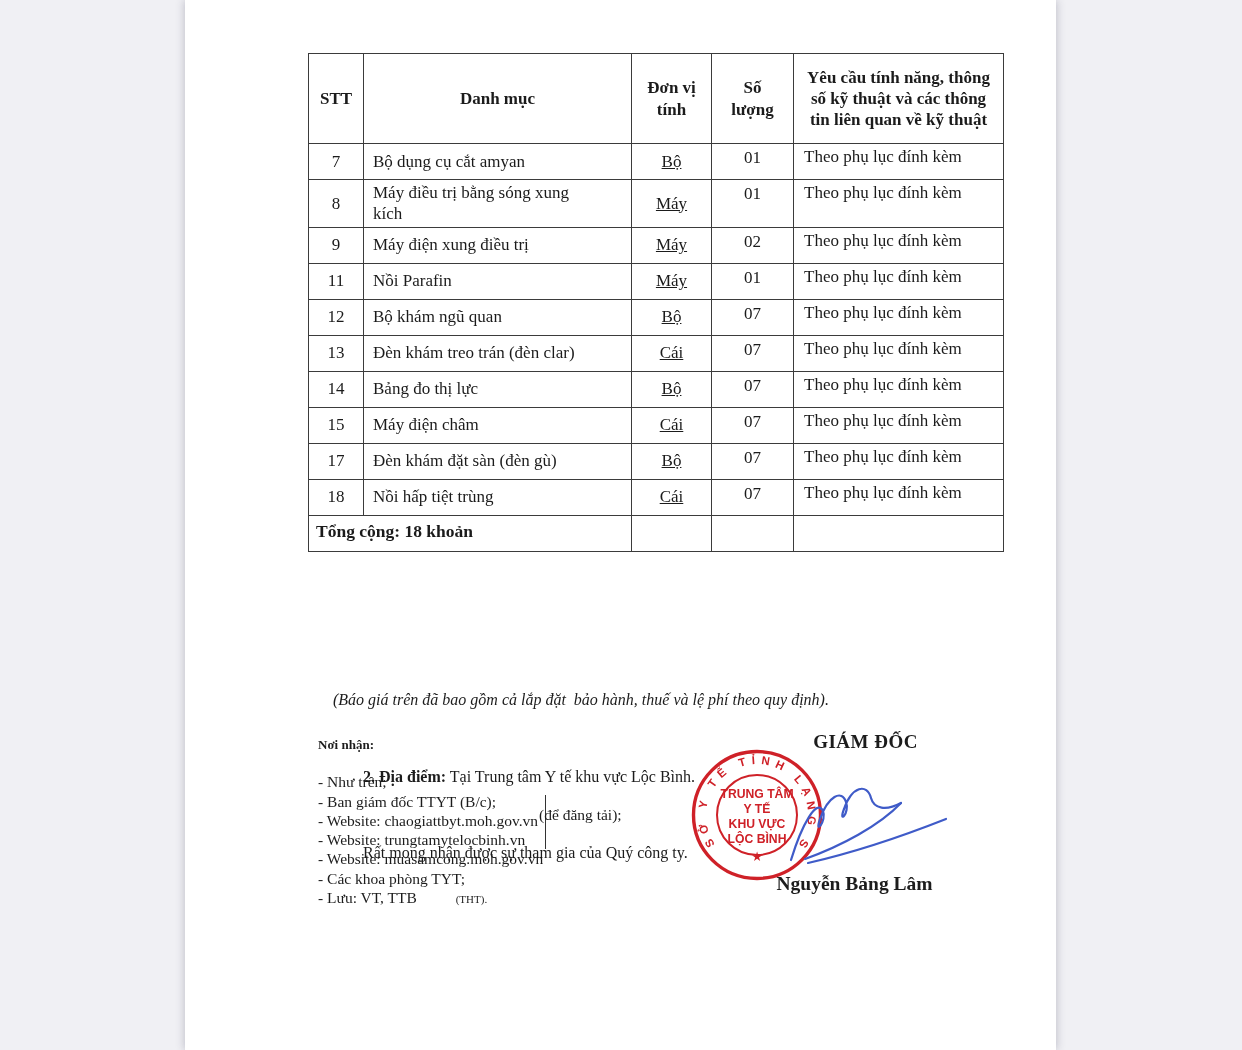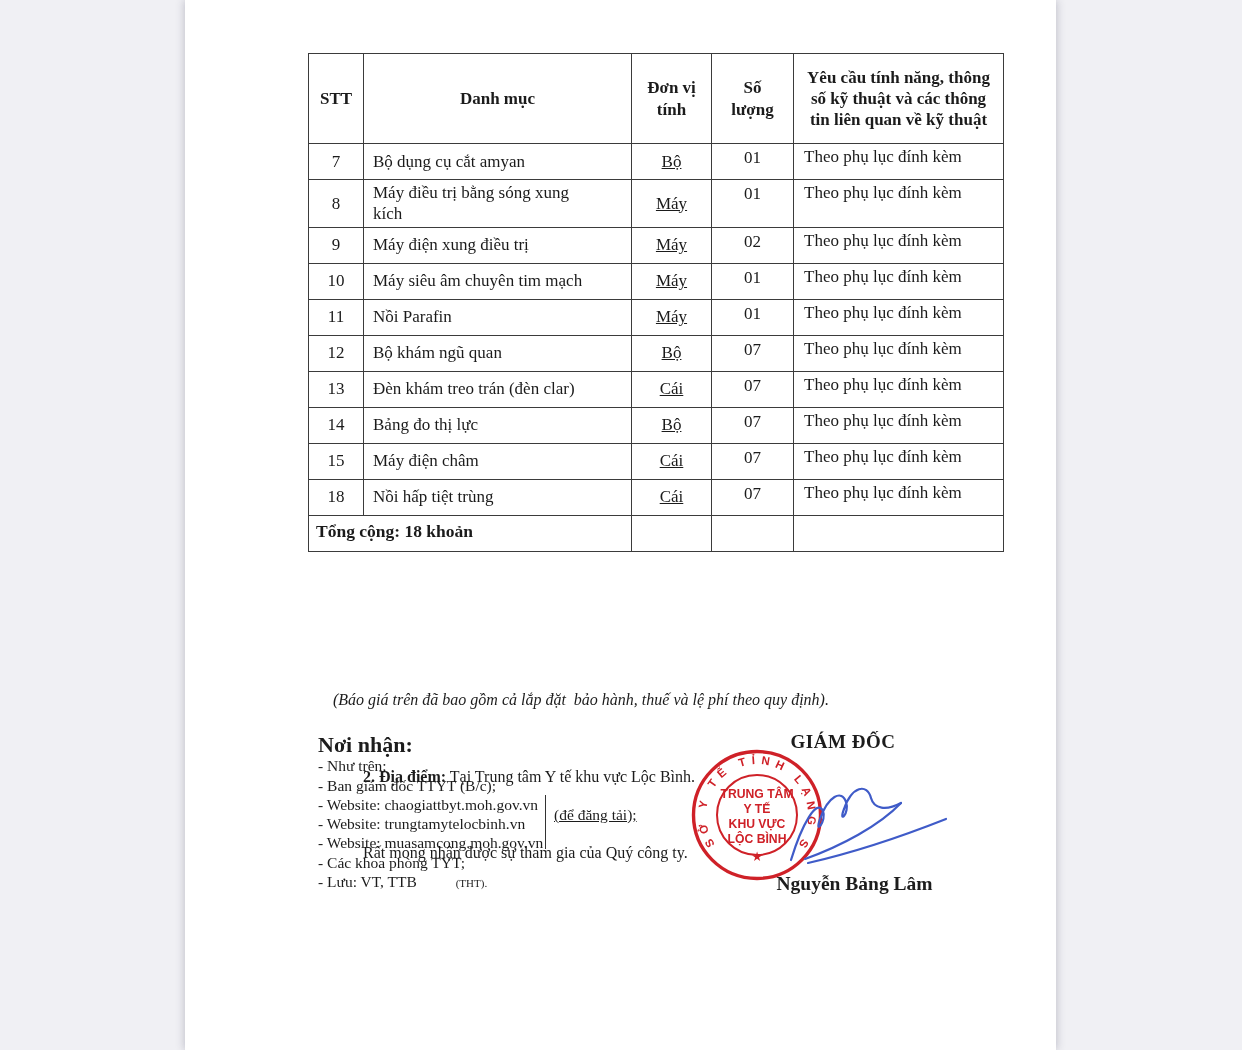--- a/index.html
+++ b/index.html
@@ -34,27 +34,27 @@
   .doc-table td.cell-total { font-weight:bold; font-size:17.5px; padding:1px 4px 3px 7px; height:25px; vertical-align:middle; }
 
   
   .notes { position:absolute; left:148px; top:636px; font-size:16px; line-height:25.5px; white-space:pre-wrap; }
   .notes .n-italic { font-style:italic; }
   .notes .indent { padding-left:30px; }
   .notes .b { font-weight:bold; }
 
   
   .recipients { position:absolute; left:133px; top:735px; font-size:15.5px; line-height:19.3px; }
-  .recipients .r-title { font-weight:bold; font-size:22px; margin-bottom:2px; }
+  .recipients .r-title { font-weight:bold; font-size:13px; margin-bottom:18px; }
   .recipients .sub { font-size:11px;padding-left:35px; }
   .publish-bar { position:absolute; left:360px; top:795px; height:54px; width:0; border-left:1.6px solid #333; }
-  .publish-note { position:absolute; left:369px; top:806px; font-size:15.5px;text-decoration:underline; }
-
-  
-  .sig-title { position:absolute; left:583px; top:731px; width:150px; text-align:center;
+  .publish-note { position:absolute; left:354px; top:806px; font-size:15.5px; }
+
+  
+  .sig-title { position:absolute; left:583px; top:731px; width:150px; text-align:right;
                font-weight:bold; font-size:19px; letter-spacing:.5px; }
   .sig-name  { position:absolute; left:577px; top:873px; width:185px; text-align:center;
                font-weight:bold; font-size:19.5px; }
   .stamp-svg { position:absolute; left:480px; top:740px; }
   .stamp-inner-text { font-family:"Liberation Sans","DejaVu Sans",sans-serif; font-weight:bold; }
 </style>
 </head>
 <body>
 
 <div class="page">
@@ -94,27 +94,20 @@
     </tr>
 
     <tr>
       <td class="cell-stt">9</td>
       <td class="cell-name">Máy điện xung điều trị</td>
       <td class="cell-unit">Máy</td>
       <td class="cell-qty">02</td>
       <td class="cell-req">Theo phụ lục đính kèm</td>
     </tr>
 
-    <tr>
-      <td class="cell-stt">10</td>
-      <td class="cell-name">Máy siêu âm chuyên tim mạch</td>
-      <td class="cell-unit">Máy</td>
-      <td class="cell-qty">01</td>
-      <td class="cell-req">Theo phụ lục đính kèm</td>
-    </tr>
 
     <tr>
       <td class="cell-stt">11</td>
       <td class="cell-name">Nồi Parafin</td>
       <td class="cell-unit">Máy</td>
       <td class="cell-qty">01</td>
       <td class="cell-req">Theo phụ lục đính kèm</td>
     </tr>
 
     <tr>
@@ -143,20 +136,27 @@
 
     <tr>
       <td class="cell-stt">15</td>
       <td class="cell-name">Máy điện châm</td>
       <td class="cell-unit">Cái</td>
       <td class="cell-qty">07</td>
       <td class="cell-req">Theo phụ lục đính kèm</td>
     </tr>
 
 
+    <tr>
+      <td class="cell-stt">17</td>
+      <td class="cell-name">Đèn khám đặt sàn (đèn gù)</td>
+      <td class="cell-unit">Bộ</td>
+      <td class="cell-qty">07</td>
+      <td class="cell-req">Theo phụ lục đính kèm</td>
+    </tr>
 
     <tr>
       <td class="cell-stt">18</td>
       <td class="cell-name">Nồi hấp tiệt trùng</td>
       <td class="cell-unit">Cái</td>
       <td class="cell-qty">07</td>
       <td class="cell-req">Theo phụ lục đính kèm</td>
     </tr>
   </tbody>
     <tfoot>

